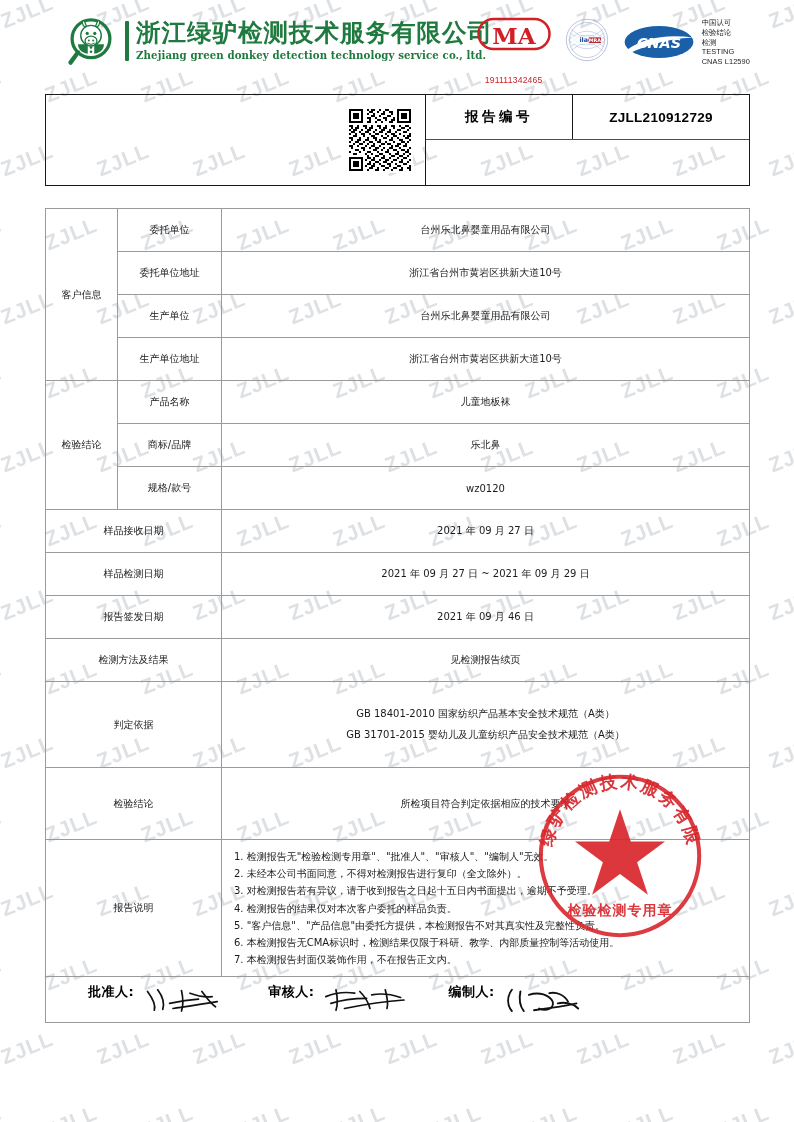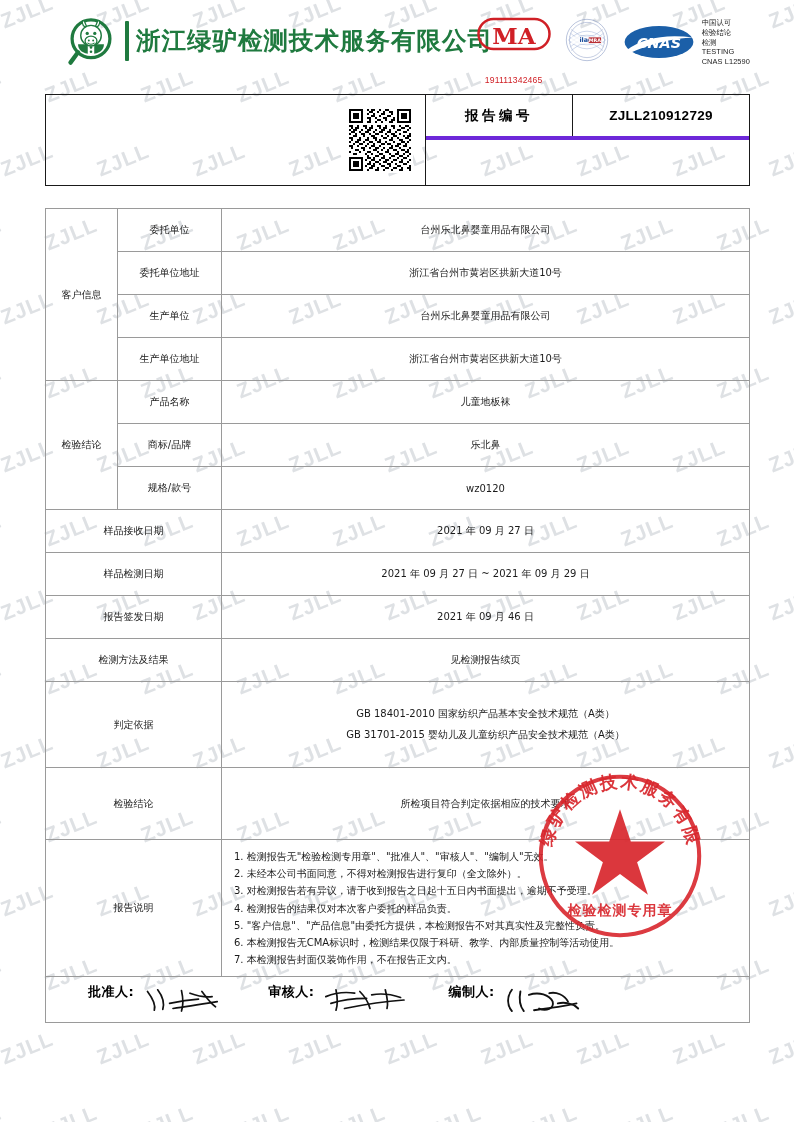--- a/index.html
+++ b/index.html
@@ -111,21 +111,21 @@
     width: 66px; height: 66px;
   }
   #title-right {
     position: absolute; left: 380px; top: 0;
     right: 0; height: 100%;
   }
   .tr-row {
     display: flex; height: 50%;
     align-items: stretch;
   }
-  .tr-row.first { border-bottom: 4px solid #6d28d9; }
+  .tr-row.first { border-bottom: 1px solid #6d28d9; }
   .tr-label {
     width: 147px;
     border-right: 1px solid #1a1a1a;
     display: flex; align-items: center; justify-content: center;
     font-size: 13.5px; font-weight: 700; color: #000;
     letter-spacing: 3.5px;
     font-family: "DejaVu Sans", sans-serif;
   }
   .tr-label.spaced { letter-spacing: 11px; text-indent: 11px; }
   .tr-value {
@@ -403,20 +403,21 @@
         <ellipse cx="50" cy="50" rx="11" ry="9" fill="#ffffff" stroke="#1f7a3f" stroke-width="2.4"></ellipse>
         <circle cx="43" cy="36" r="3" fill="#1f7a3f"></circle>
         <circle cx="57" cy="36" r="3" fill="#1f7a3f"></circle>
         <circle cx="46" cy="49" r="1.8" fill="#1f7a3f"></circle>
         <circle cx="54" cy="49" r="1.8" fill="#1f7a3f"></circle>
         <path d="M44 54 Q50 58 56 54" fill="none" stroke="#1f7a3f" stroke-width="2" stroke-linecap="round"></path>
       </svg>
       <div class="logo-bar"></div>
       <div>
         <div class="logo-text-cn">浙江绿驴检测技术服务有限公司</div>
+        <div class="logo-text-en">Zhejiang green donkey detection technology service co., ltd.</div>
       </div>
     </div>
 
     <div id="cert-block">
 
       <div class="cma-wrap">
         <svg width="74" height="40" viewBox="0 0 148 80">
           <rect x="3" y="6" width="142" height="60" rx="30" ry="30" fill="none" stroke="#d02026" stroke-width="5"></rect>
           <text x="74" y="56" font-family="DejaVu Serif, serif" font-size="46" font-weight="700" fill="#d02026" text-anchor="middle">MA</text>
         </svg>

